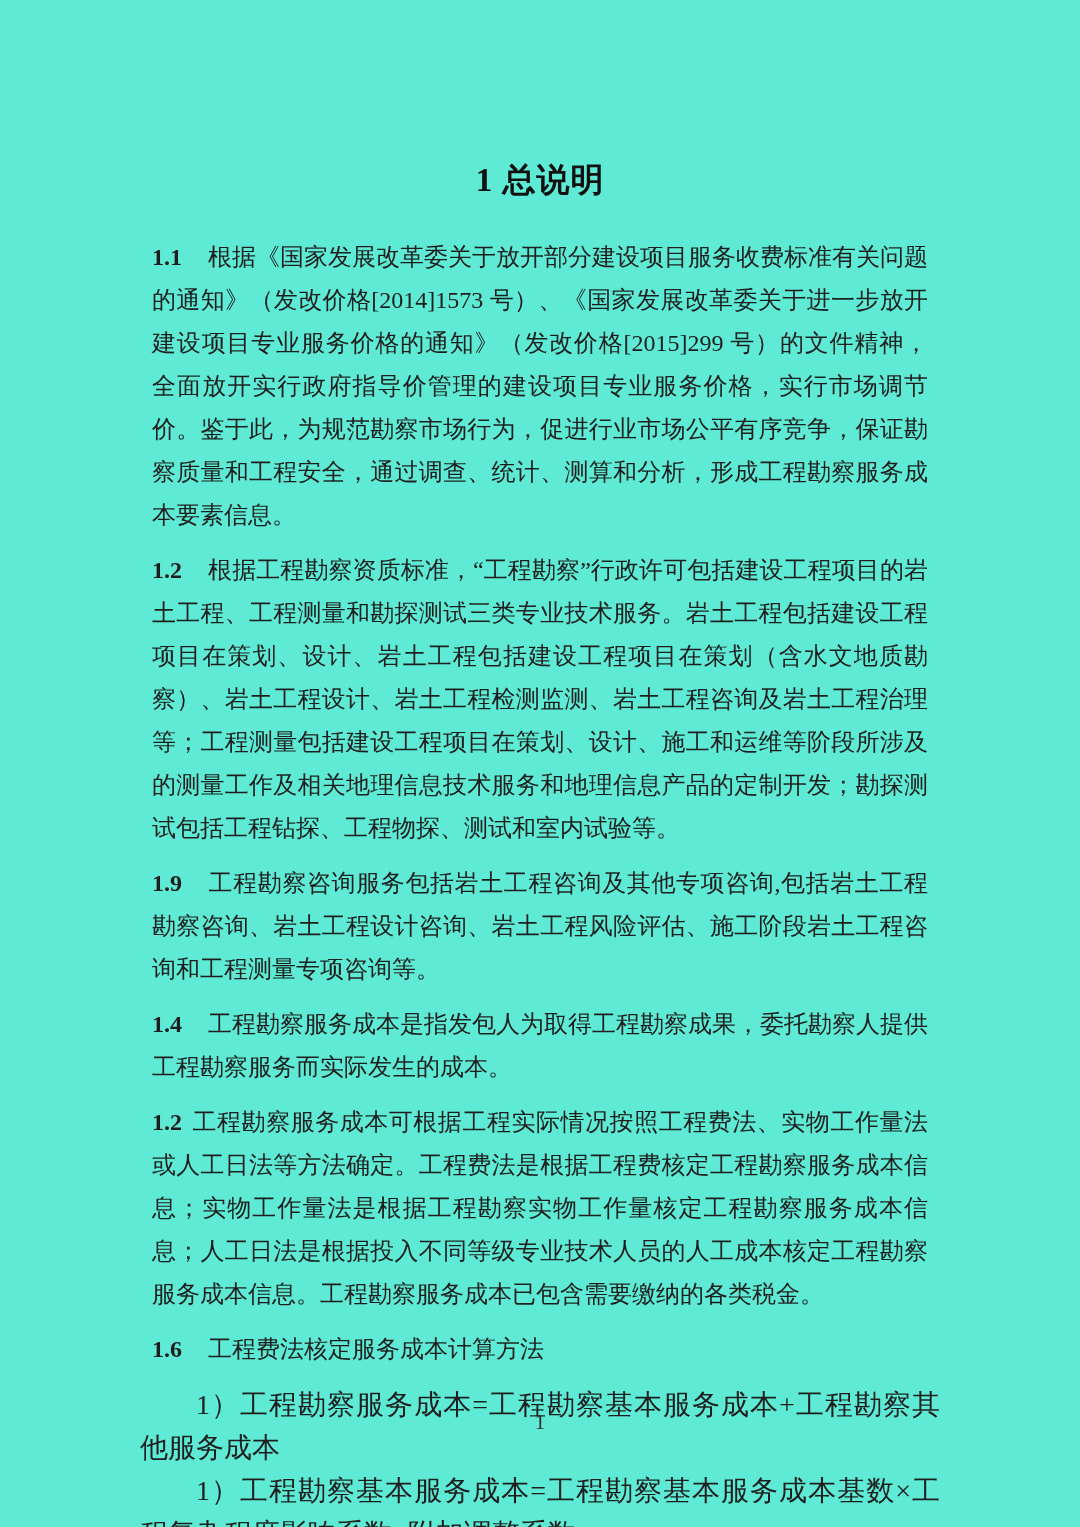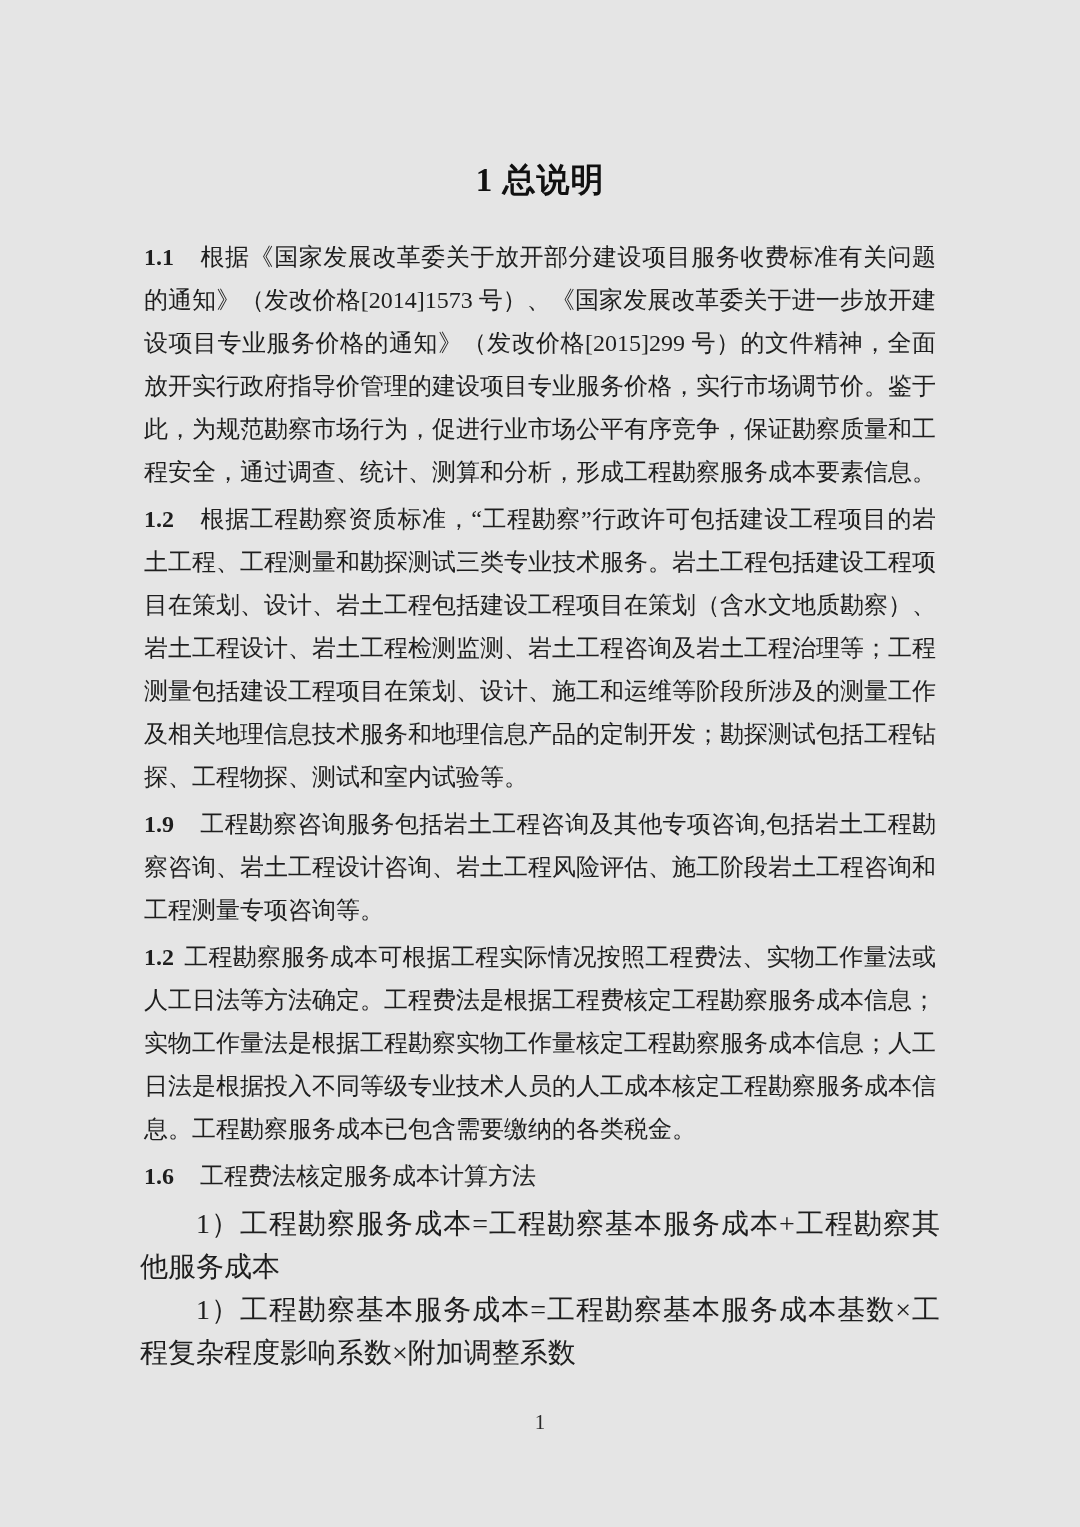--- a/index.html
+++ b/index.html
@@ -4,42 +4,42 @@
 <style>
   html, body {
     margin: 0;
     padding: 0;
     background: #ffffff;
   }
   .page {
     position: relative;
     width: 1080px;
     height: 1527px;
-    background: #e5e5e5;
+    background: #5eead4;
     font-family: "Liberation Serif", "DejaVu Serif", serif;
     color: #1e1e1e;
     overflow: hidden;
   }
   .content {
     position: absolute;
     left: 140px;
     top: 158px;
     width: 800px;
   }
   .doc-title {
     margin: 0 0 34px 0;
     text-align: center;
     font-size: 33px;
     line-height: 44px;
     font-weight: bold;
     color: #111111;
     letter-spacing: 1px;
   }
   .para {
-    margin: 4px;
+    margin: 12px;
     font-size: 24px;
     line-height: 43px;
     text-align: justify;
     text-justify: inter-ideograph;
     word-break: break-all;
   }
   .para .num {
     font-weight: bold;
     letter-spacing: 0;
   }
@@ -71,20 +71,21 @@
   <div class="content">
 
     <h1 class="doc-title">1 总说明</h1>
 
     <p class="para"><span class="num gap-wide">1.1</span><span>根据《国家发展改革委关于放开部分建设项目服务收费标准有关问题的通知》（发改价格[2014]1573 号）、《国家发展改革委关于进一步放开建设项目专业服务价格的通知》（发改价格[2015]299 号）的文件精神，全面放开实行政府指导价管理的建设项目专业服务价格，实行市场调节价。鉴于此，为规范勘察市场行为，促进行业市场公平有序竞争，保证勘察质量和工程安全，通过调查、统计、测算和分析，形成工程勘察服务成本要素信息。</span></p>
 
     <p class="para"><span class="num gap-wide">1.2</span><span>根据工程勘察资质标准，“工程勘察”行政许可包括建设工程项目的岩土工程、工程测量和勘探测试三类专业技术服务。岩土工程包括建设工程项目在策划、设计、岩土工程包括建设工程项目在策划（含水文地质勘察）、岩土工程设计、岩土工程检测监测、岩土工程咨询及岩土工程治理等；工程测量包括建设工程项目在策划、设计、施工和运维等阶段所涉及的测量工作及相关地理信息技术服务和地理信息产品的定制开发；勘探测试包括工程钻探、工程物探、测试和室内试验等。</span></p>
 
     <p class="para"><span class="num gap-wide">1.9</span><span>工程勘察咨询服务包括岩土工程咨询及其他专项咨询,包括岩土工程勘察咨询、岩土工程设计咨询、岩土工程风险评估、施工阶段岩土工程咨询和工程测量专项咨询等。</span></p>
 
+    <p class="para"><span class="num gap-wide">1.4</span><span>工程勘察服务成本是指发包人为取得工程勘察成果，委托勘察人提供工程勘察服务而实际发生的成本。</span></p>
 
     <p class="para"><span class="num gap-narrow">1.2</span><span>工程勘察服务成本可根据工程实际情况按照工程费法、实物工作量法或人工日法等方法确定。工程费法是根据工程费核定工程勘察服务成本信息；实物工作量法是根据工程勘察实物工作量核定工程勘察服务成本信息；人工日法是根据投入不同等级专业技术人员的人工成本核定工程勘察服务成本信息。工程勘察服务成本已包含需要缴纳的各类税金。</span></p>
 
     <p class="para"><span class="num gap-wide">1.6</span><span>工程费法核定服务成本计算方法</span></p>
 
     <p class="subitem">1）工程勘察服务成本=工程勘察基本服务成本+工程勘察其他服务成本</p>
     <p class="subitem">1）工程勘察基本服务成本=工程勘察基本服务成本基数×工程复杂程度影响系数×附加调整系数</p>
 
   </div>
 

